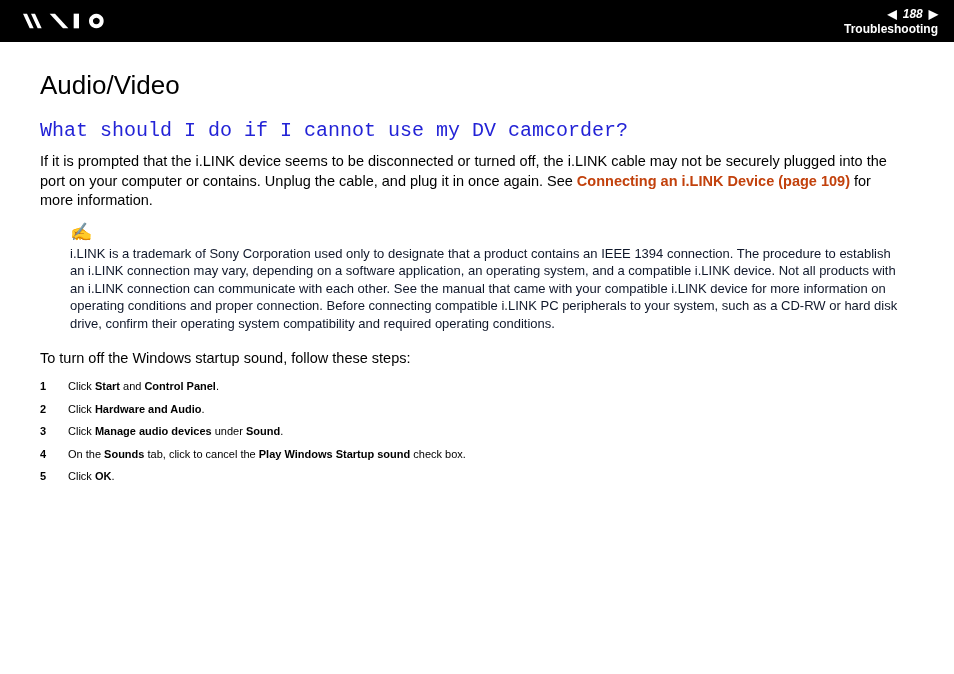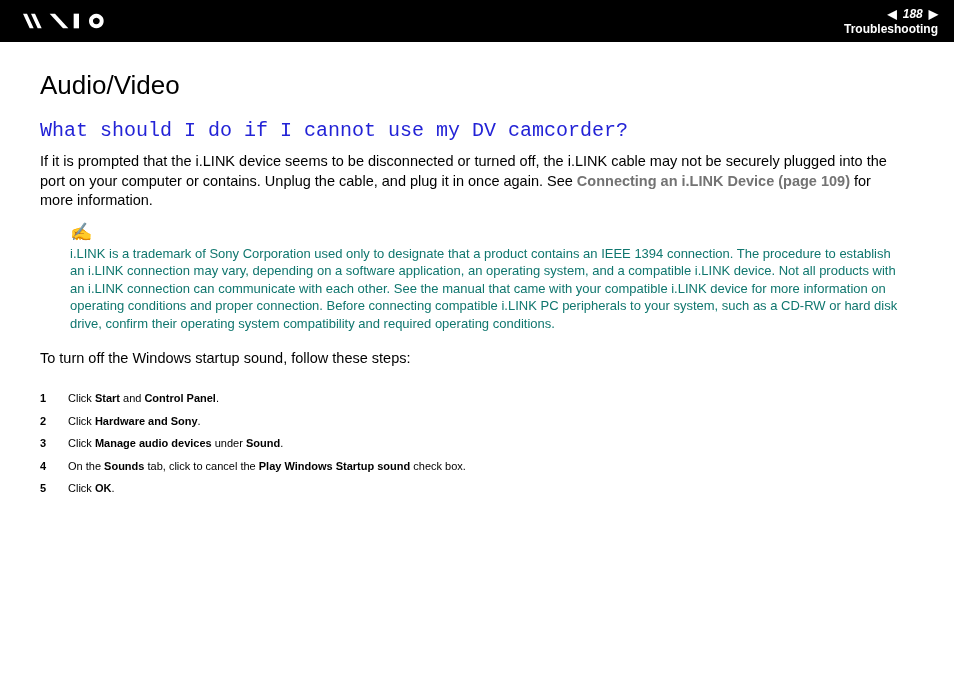--- a/index.html
+++ b/index.html
@@ -61,38 +61,38 @@
       color: #2323d6;
       margin-bottom: 10px;
       font-family: Liberation Mono, monospace;
     }
     .para {
       font-size: 14.5px;
       line-height: 1.35;
       color: #000;
       margin-bottom: 10px;
     }
-    .link-ref { font-weight: bold; color: #737373; }
+    .link-ref { font-weight: bold; color: #c2410c; }
     .note-block {
       margin: 10px 0 18px 30px;
     }
     .note-icon {
       font-size: 18px;
       color: #1a8a1a;
       margin-bottom: 2px;
       font-family: "Segoe UI", Arial, sans-serif;
     }
     .note-text {
       font-size: 13px;
       line-height: 1.35;
-      color: #0f766e;
+      color: #0f172a;
     }
     .steps-intro {
       font-size: 14.5px;
-      margin-bottom: 24px;
+      margin-bottom: 12px;
     }
     ol.steps {
       list-style: none;
       counter-reset: step;
     }
     ol.steps li {
       counter-increment: step;
       font-size: 11px;
       line-height: 1.5;
       margin-bottom: 6px;
@@ -143,21 +143,21 @@
     <div class="note-text">i.LINK is a trademark of Sony Corporation used only to designate that a product contains an IEEE 1394 connection. The procedure to establish an i.LINK connection may vary, depending on a software application, an operating system, and a compatible i.LINK device. Not all products with an i.LINK connection can communicate with each other. See the manual that came with your compatible i.LINK device for more information on operating conditions and proper connection. Before connecting compatible i.LINK PC peripherals to your system, such as a CD-RW or hard disk drive, confirm their operating system compatibility and required operating conditions.</div>
   </div>
 
   <p class="steps-intro">To turn off the Windows startup sound, follow these steps:</p>
 
   <ol class="steps">
     <li>
       <span>Click </span><span class="bold">Start</span><span> and </span><span class="bold">Control Panel</span><span>.</span>
     </li>
     <li>
-      <span>Click </span><span class="bold">Hardware and Sony</span><span>.</span>
+      <span>Click </span><span class="bold">Hardware and Audio</span><span>.</span>
     </li>
     <li>
       <span>Click </span><span class="bold">Manage audio devices</span><span> under </span><span class="bold">Sound</span><span>.</span>
     </li>
     <li>
       <span>On the </span><span class="bold">Sounds</span><span> tab, click to cancel the </span><span class="bold">Play Windows Startup sound</span><span> check box.</span>
     </li>
     <li>
       <span>Click </span><span class="bold">OK</span><span>.</span>
     </li>

